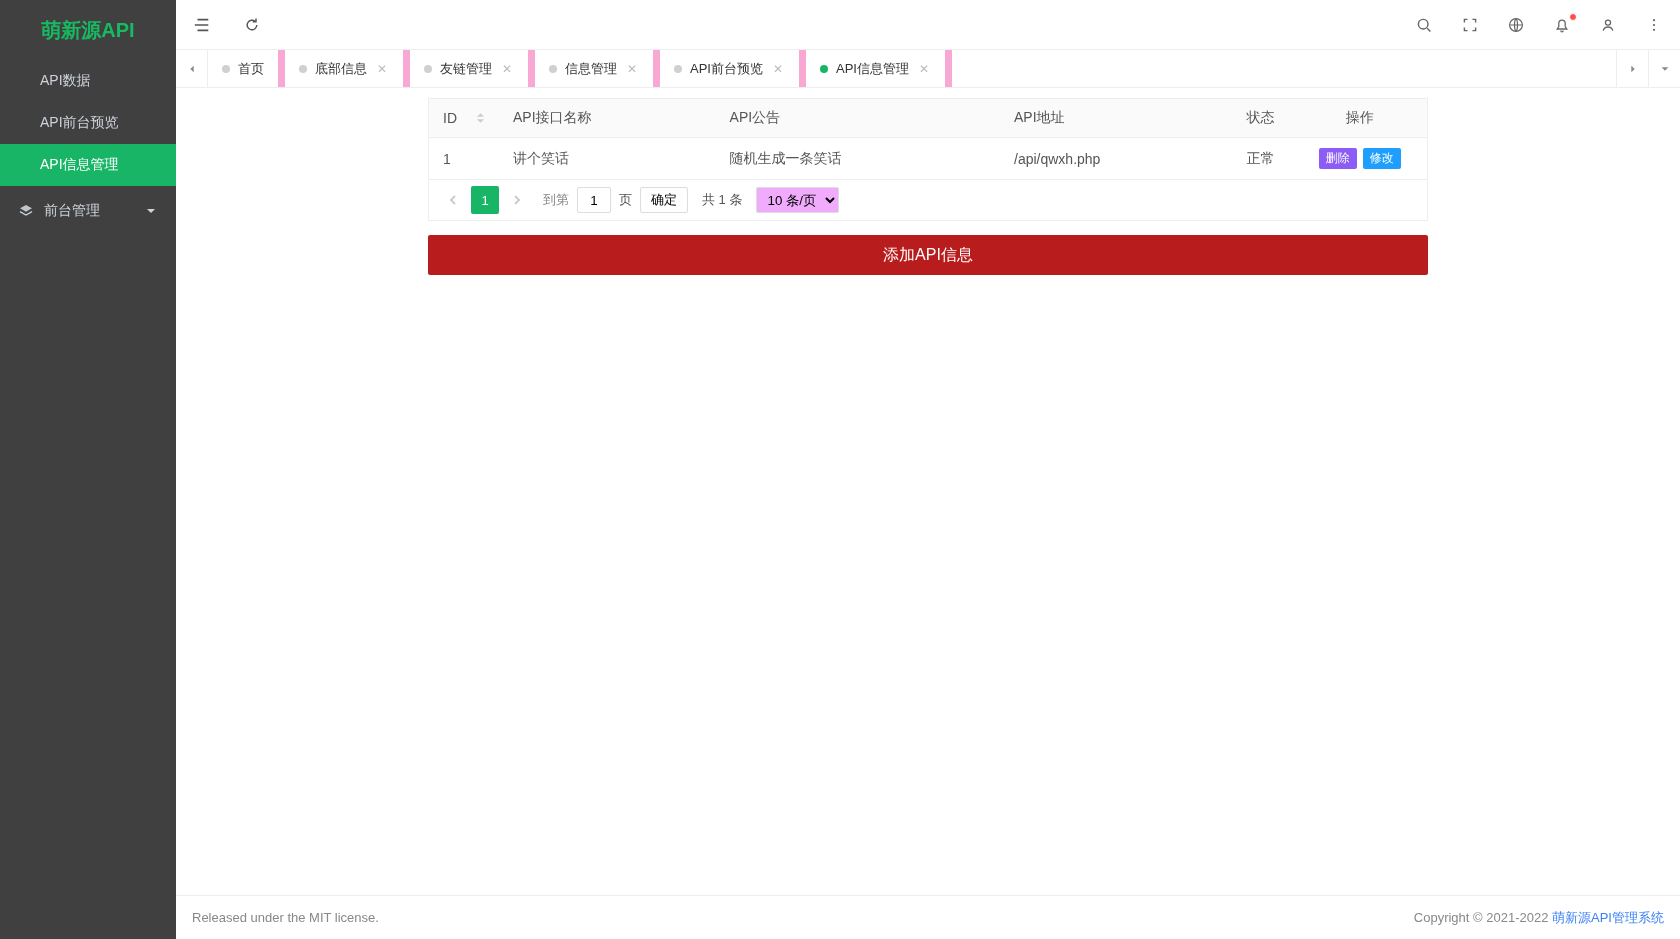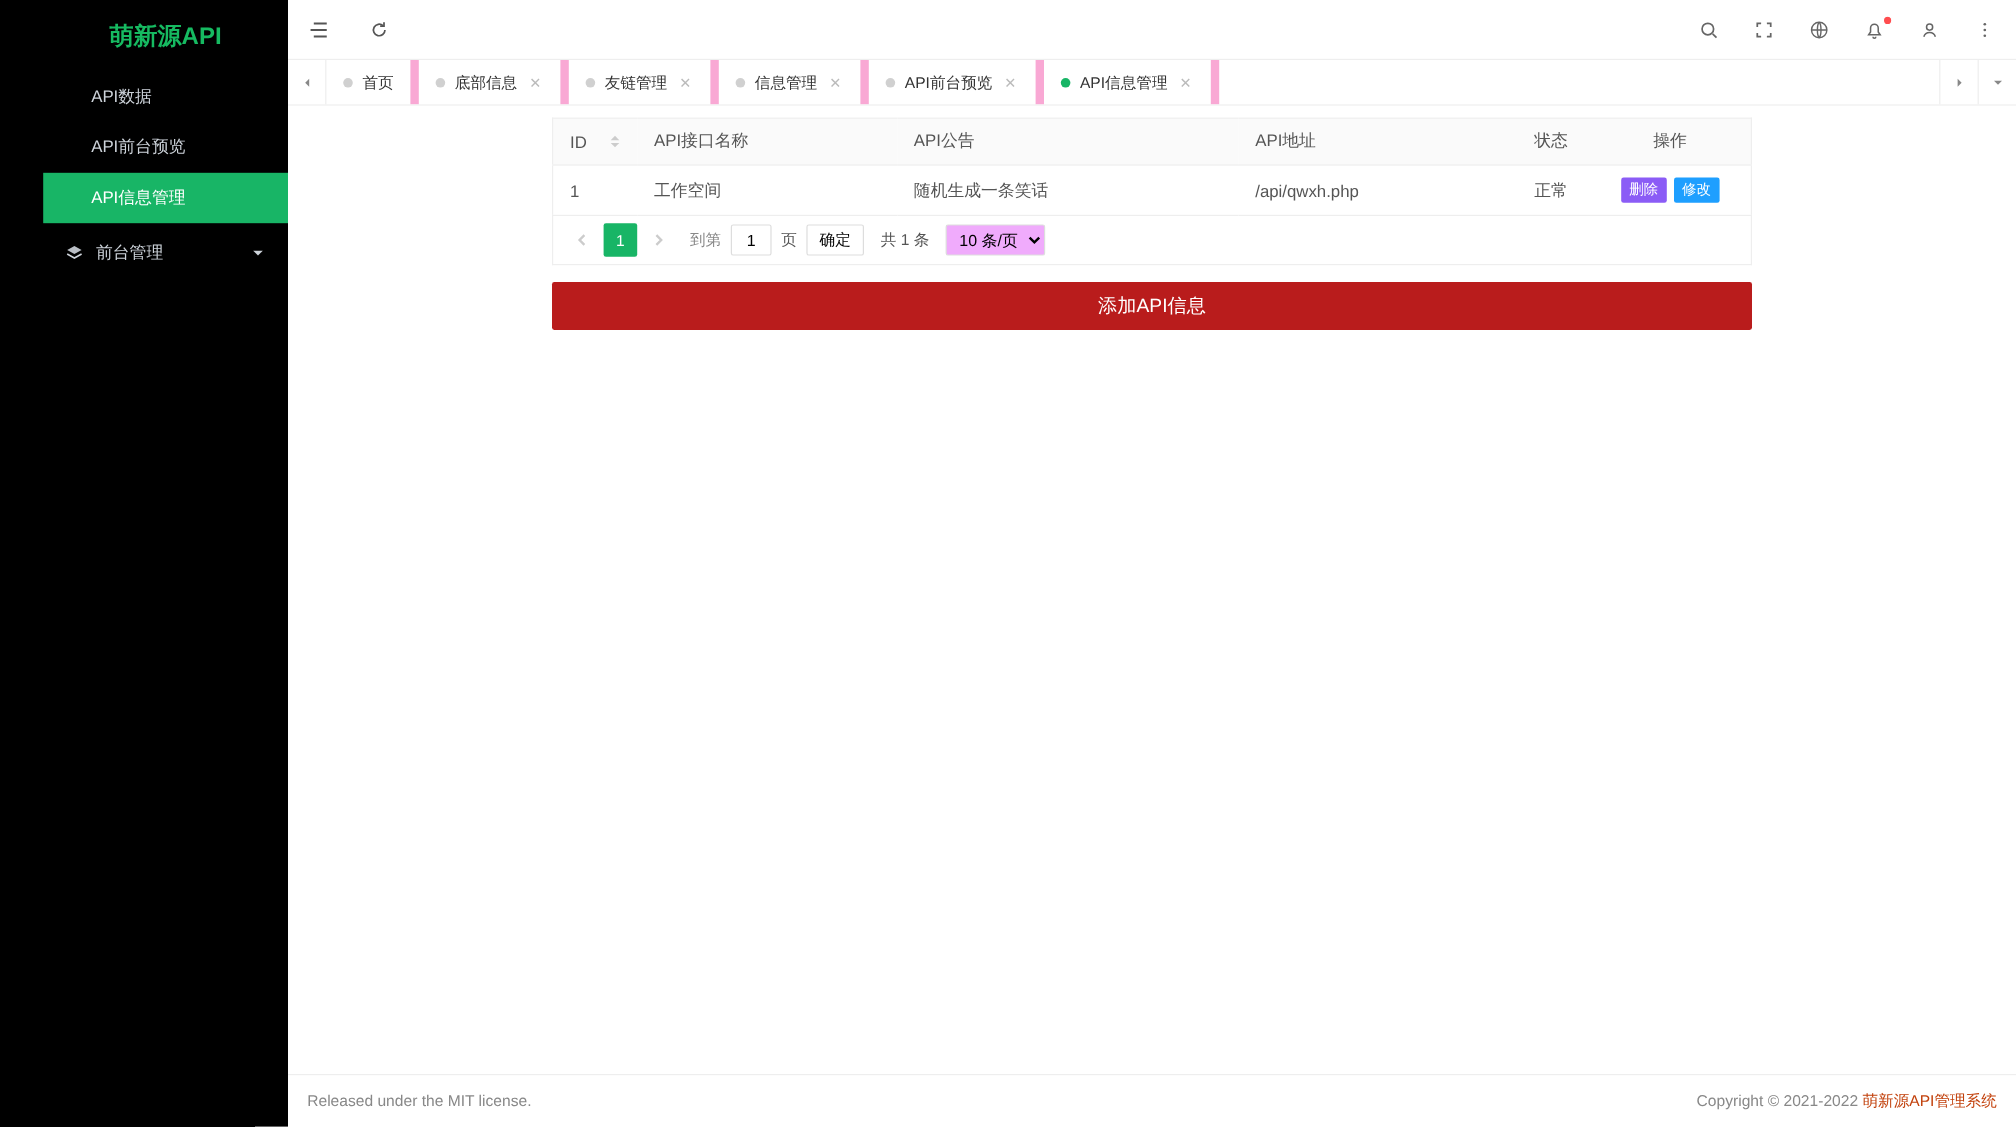--- a/index.html
+++ b/index.html
@@ -1,20 +1,20 @@
 <!DOCTYPE html>
 <html><head>
 <meta charset="utf-8">
 <style>
 * { margin: 0; padding: 0; box-sizing: border-box; }
 body { font-family: -apple-system, BlinkMacSystemFont, "Segoe UI", "PingFang SC", "Microsoft YaHei", sans-serif; font-size: 14px; color: #333; background: #fff; }
 .app { display: flex; width: 1680px; height: 939px; overflow: hidden; }
 
 
-.sidebar { width: 240px; background: #000000; color: #fff; display: flex; flex-direction: column; padding-left: 36px; }
+.sidebar { width: 176px; background: #404040; color: #fff; display: flex; flex-direction: column; }
 .logo { height: 60px; display: flex; align-items: center; justify-content: center; color: #16ba61; font-size: 20px; font-weight: bold; }
 .menu { flex: 1; }
 .menu-item { display: flex; align-items: center; height: 42px; padding: 0 18px; color: #cdd3da; cursor: pointer; position: relative; }
 .menu-item.parent { height: 50px; }
 .menu-item.has-caret { justify-content: space-between; }
 .menu-item .left { display: flex; align-items: center; gap: 10px; }
 .menu-item.sub { padding-left: 40px; }
 .menu-item.active { background: #18b566; color: #fff; }
 .caret { width: 14px; height: 14px; display: inline-flex; align-items: center; justify-content: center; }
 .caret svg { width: 12px; height: 12px; }
@@ -66,21 +66,21 @@
 .page-btn { height: 26px; padding: 0 10px; border: 1px solid #ddd; background: #fff; border-radius: 2px; cursor: pointer; font-size: 13px; margin-left: 4px; }
 .page-total { margin-left: 10px; color: #555; }
 .page-size { height: 26px; border: 1px solid #ddd; border-radius: 2px; padding: 0 6px; margin-left: 10px; background: #f0abfc; cursor: pointer; }
 
 
 .add-btn { margin-top: 14px; width: 100%; height: 40px; background: #b91c1c; color: #fff; border: none; border-radius: 2px; font-size: 16px; cursor: pointer; }
 
 
 .footer { height: 44px; border-top: 1px solid #eee; display: flex; align-items: center; padding: 0 16px; font-size: 13px; color: #888; }
 .footer .right { margin-left: auto; }
-.footer .muted { color: #c2410c; text-align: center; }
+.footer .muted { color: #3b82f6; text-align: center; }
 
 svg { display: block; }
 </style>
 </head>
 <body>
 
 <div class="app">
   <aside class="sidebar">
     <div class="logo">萌新源API</div>
     <nav class="menu">
@@ -238,21 +238,21 @@
               <th>API接口名称</th>
               <th>API公告</th>
               <th>API地址</th>
               <th style="width:60px">状态</th>
               <th style="width:135px" class="col-op">操作</th>
             </tr>
           </thead>
           <tbody id="table-body">
               <tr>
                 <td>1</td>
-                <td>工作空间</td>
+                <td>讲个笑话</td>
                 <td>随机生成一条笑话</td>
                 <td>/api/qwxh.php</td>
                 <td>正常</td>
                 <td class="col-op"><span class="btn-tag del">删除</span><span class="btn-tag edit">修改</span></td>
               </tr>
             </tbody>
         </table>
 
         <div class="pagination">
           <div class="page-arrow">

